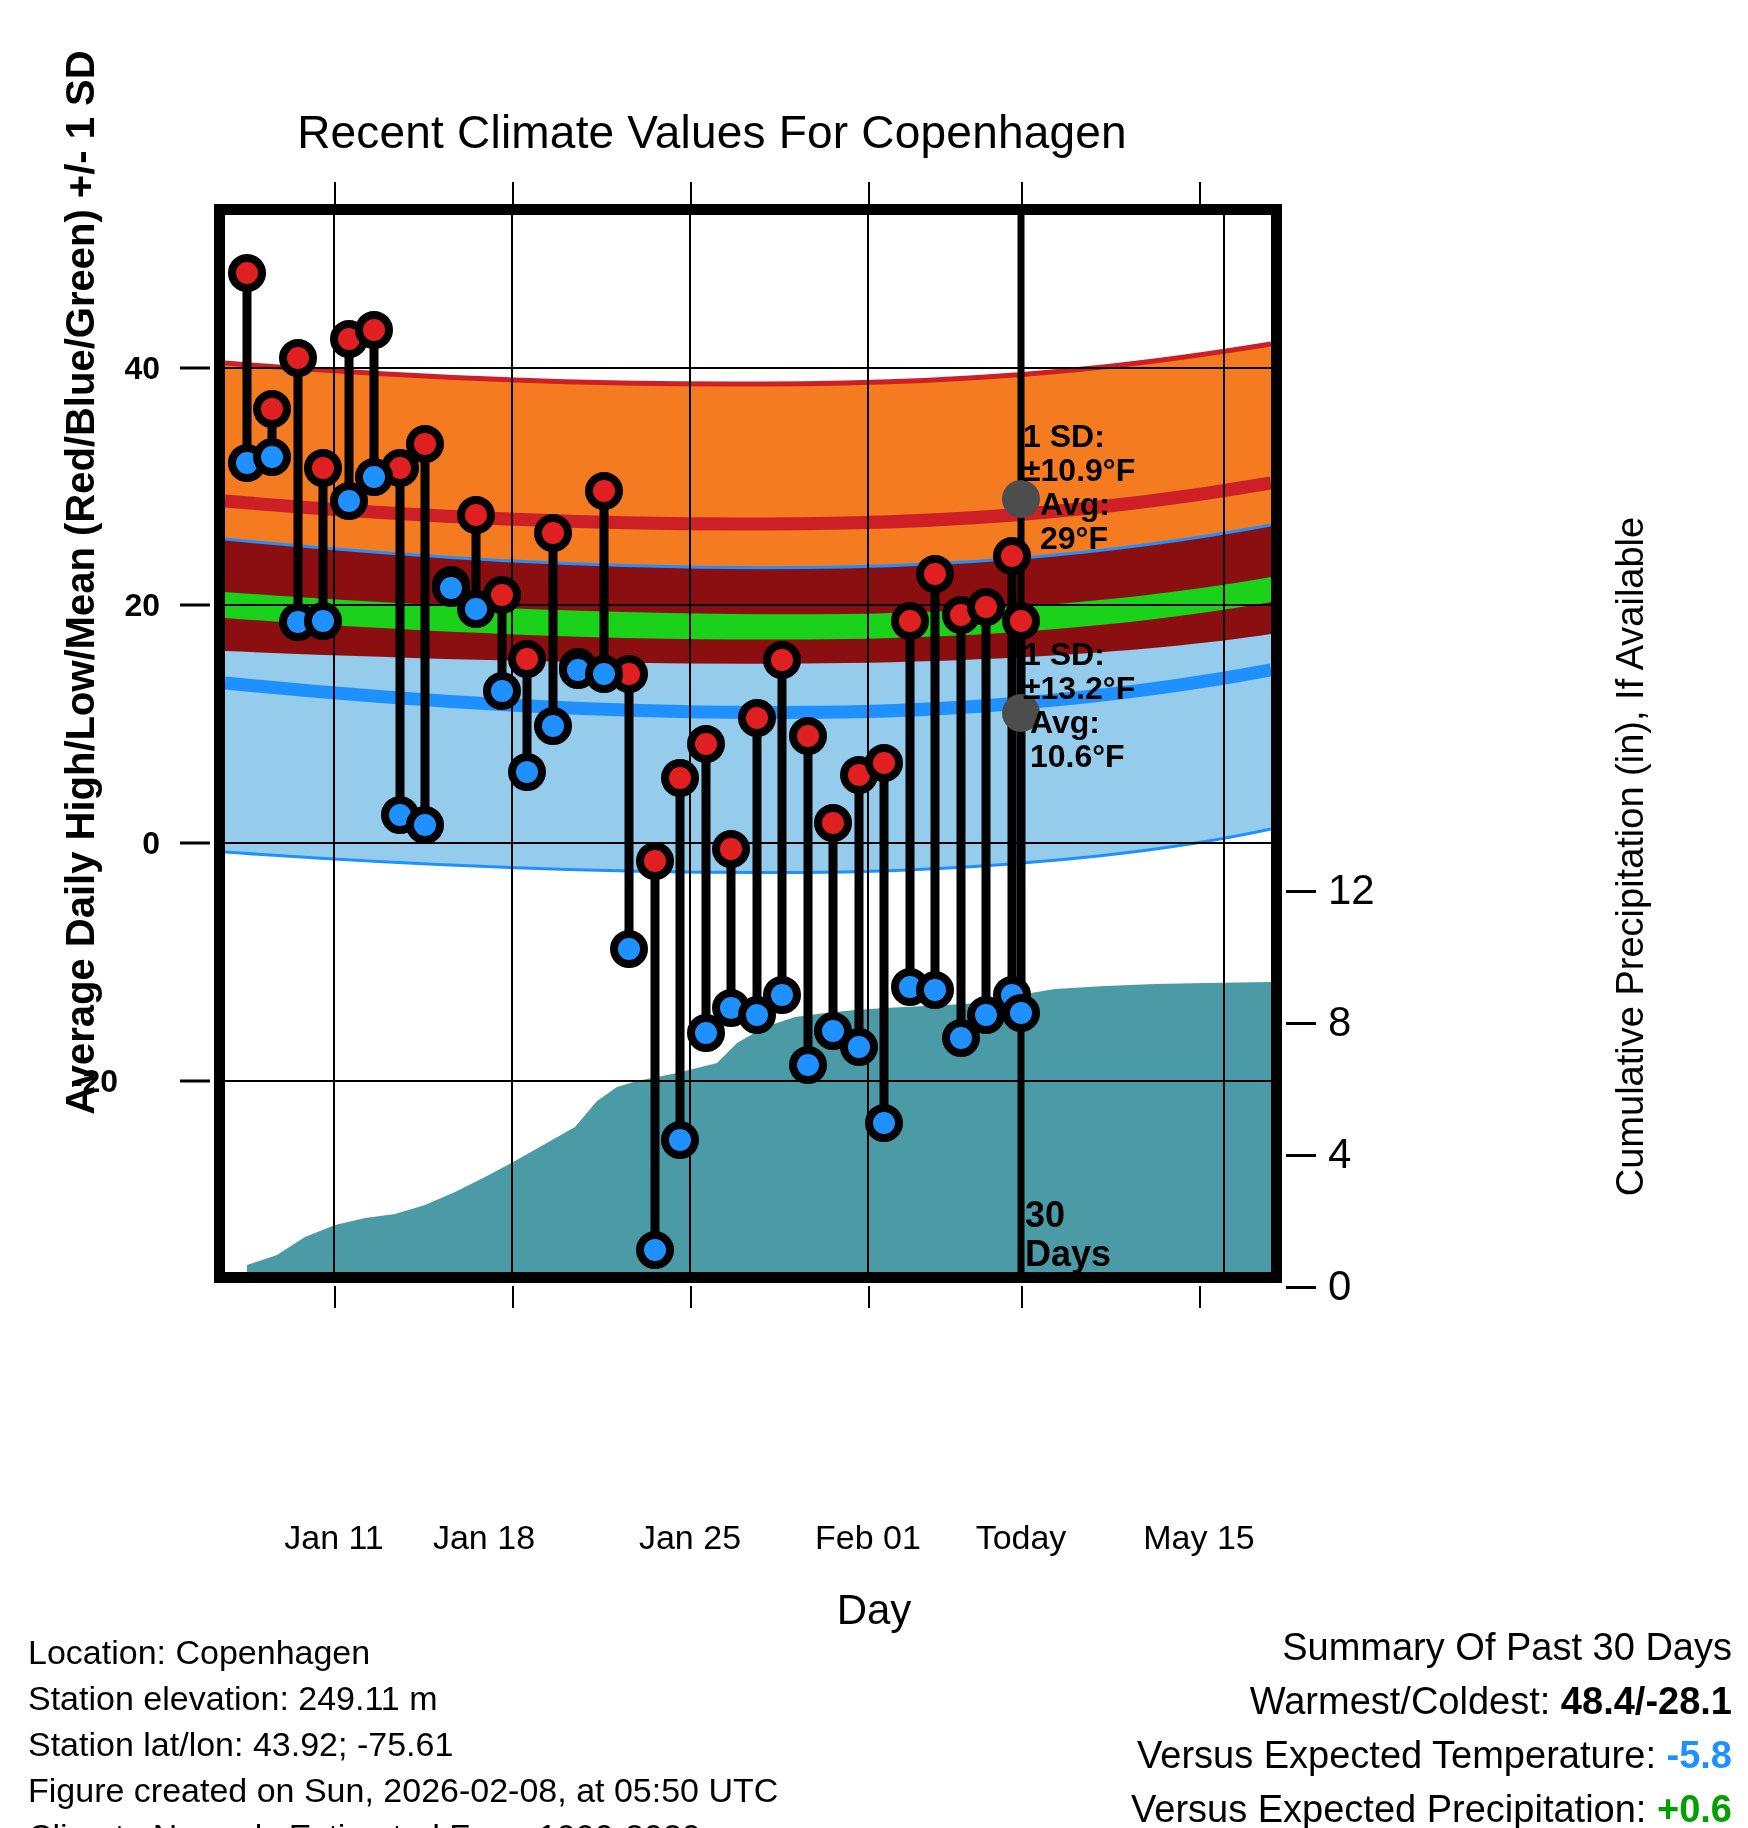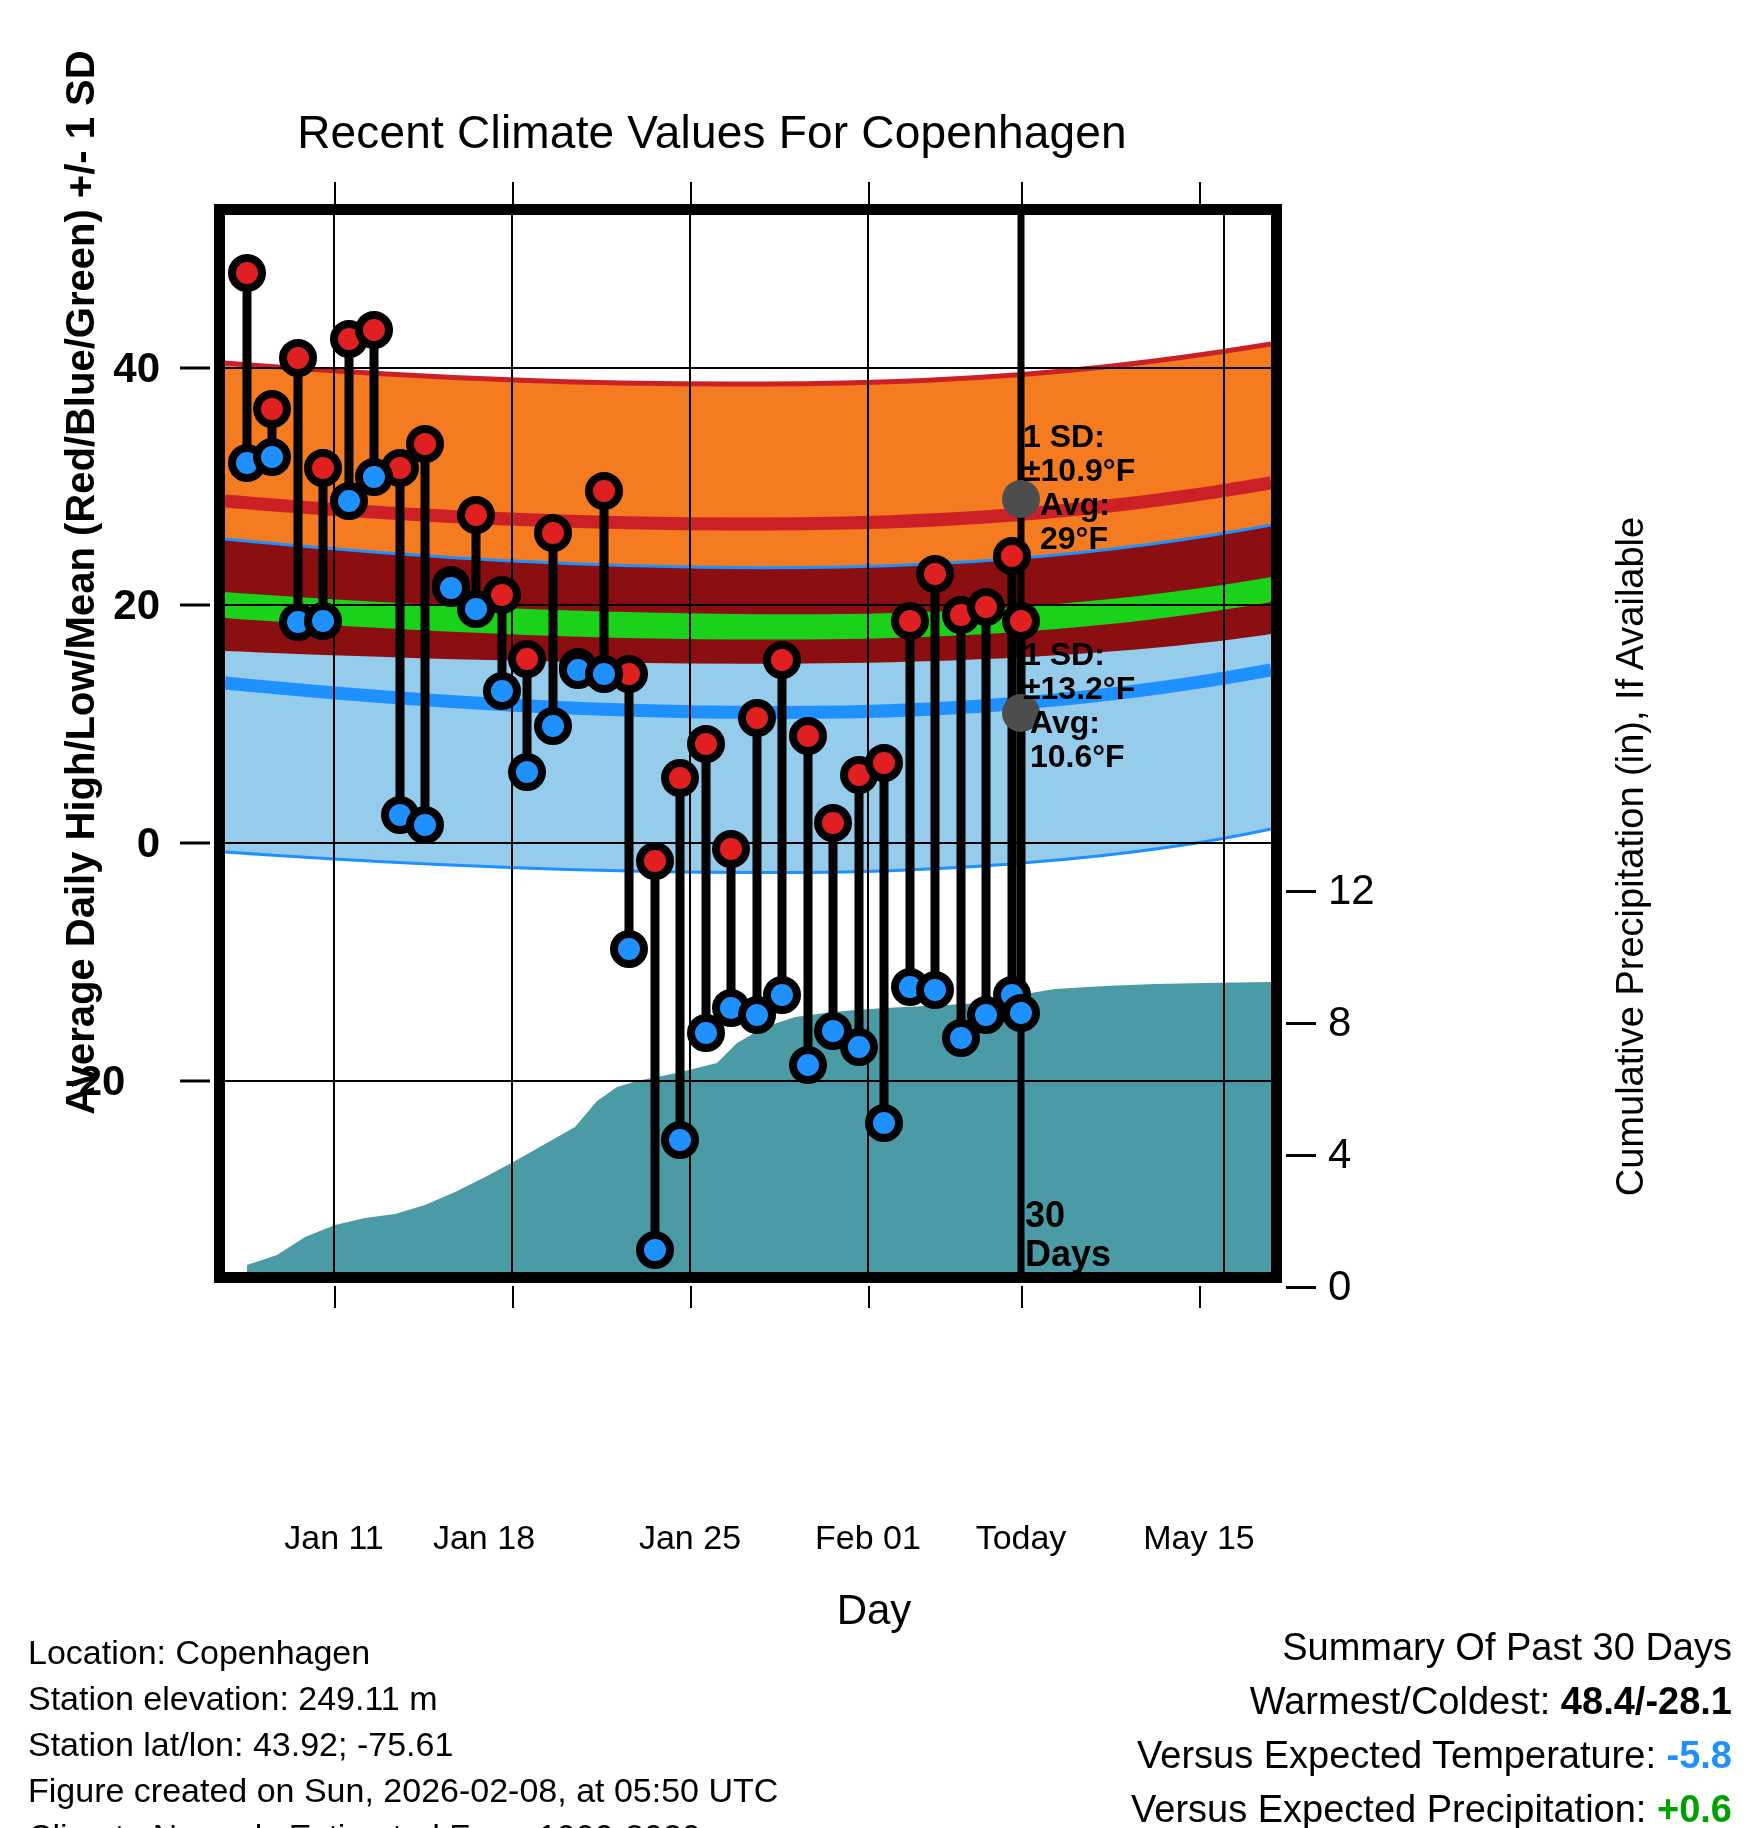--- a/index.html
+++ b/index.html
@@ -10,21 +10,21 @@
       font-size:46px;letter-spacing:0.2px;}
 
   
   #plot-frame{position:absolute;left:214px;top:204px;width:1068px;height:1079px;
       border:11px solid #000;box-sizing:border-box;}
   #plot-area{position:absolute;left:225px;top:215px;width:1046px;height:1057px;
       overflow:hidden;}
   .tick-mark-l{position:absolute;left:-34px;width:26px;height:3px;background:#000;
       transform:translateY(-50%);}
   .ytick-l-lab{position:absolute;left:-160px;width:130px;text-align:right;
-      font-size:42px;font-weight:bold;transform:translateY(-50%);}
+      font-size:32px;font-weight:bold;transform:translateY(-50%);}
   .ytick-r-lab{position:absolute;right:-120px;width:90px;text-align:left;
       font-size:42px;transform:translateY(-50%);}
 
   .xtick-mark{position:absolute;width:2px;height:22px;background:#000;}
   .xtick-lab{position:absolute;top:1518px;transform:translateX(-50%);
       font-size:34px;white-space:nowrap;}
 
   #xaxis-title{position:absolute;left:0;top:1586px;width:1748px;text-align:center;
       font-size:42px;}
 

